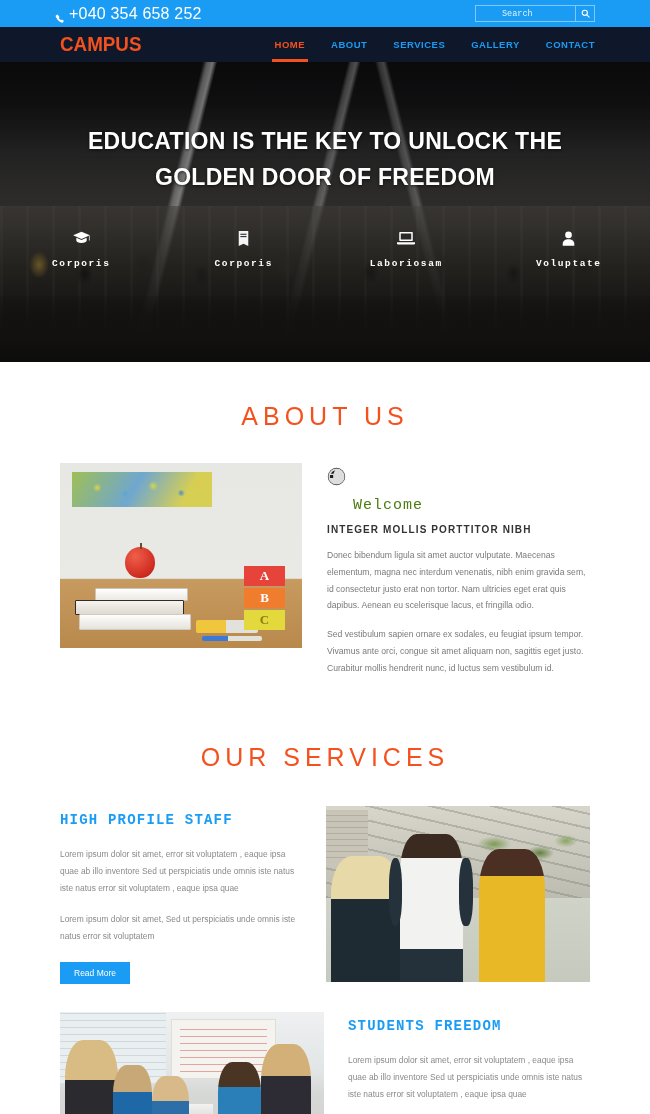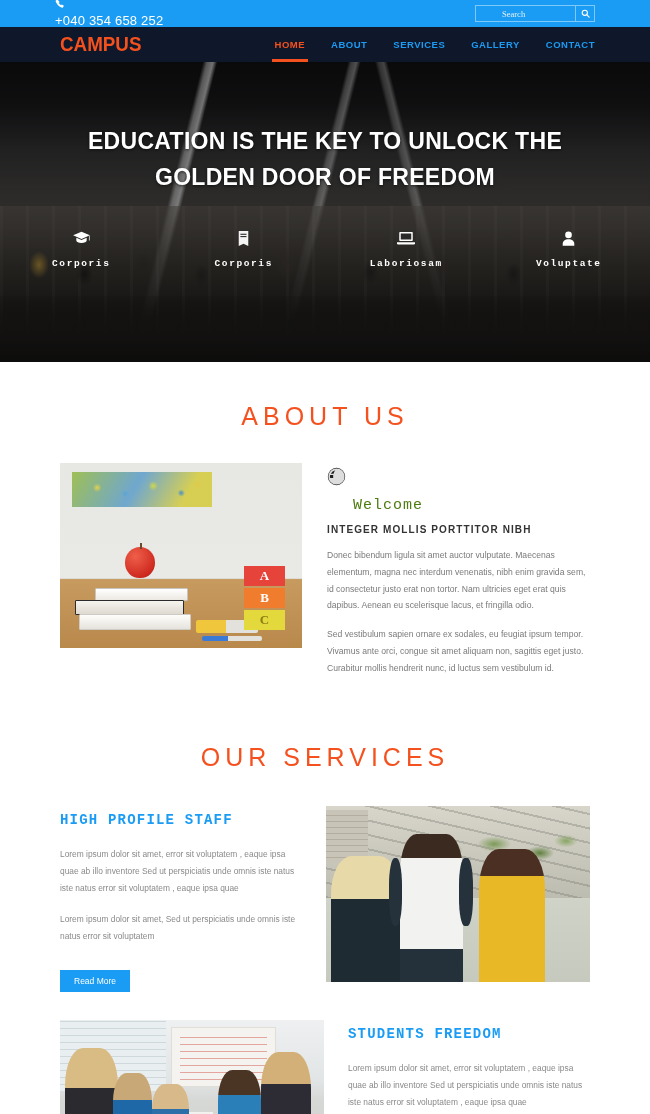--- a/index.html
+++ b/index.html
@@ -16,42 +16,41 @@
   .topbar {
     background:#1a9cf4;
     height:27px;
     display:flex;
     align-items:center;
     padding:0 55px 0 55px;
     justify-content:space-between;
   }
   .phone {
     color:#fff;
-    font-size:13px;
+    font-size:16px;
     letter-spacing:.2px;
     display:flex;
-    align-items:flex-start;
+    align-items:flex-end;
     gap:5px;
     white-space:nowrap;
-    flex-direction:column;
   }
   .phone-icon svg { display:block; }
   .searchwrap {
     display:flex;
     align-items:stretch;
     height:17px;
     border:1px solid #7fc8fa;
   }
   .searchwrap input {
     border:0;
     outline:none;
     background:transparent;
     color:#fff;
     font-size:8.5px;
-    font-family:Liberation Serif, serif;
+    font-family:Liberation Mono, monospace;
     width:78px;
     padding:0 5px;
     margin-left:21px;
   }
   .searchwrap input::placeholder { color:#e3f2fd; }
   .searchbtn {
     width:19px;
     background:transparent;
     border:0;
     border-left:1px solid #7fc8fa;
@@ -294,21 +293,21 @@
   }
   .btn {
     display:inline-block;
     background:#1a9cf4;
     color:#fff;
     border:0;
     font-size:8.5px;
     padding:6px 14px;
     cursor:pointer;
     font-family:"Liberation Sans", sans-serif;
-    margin-top:12px;
+    margin-top:4px;
   }
   .svc-img {
     width:264px;
     flex:0 0 264px;
     height:176px;
     position:relative;
     overflow:hidden;
     background:#cfd3d1;
   }
 

